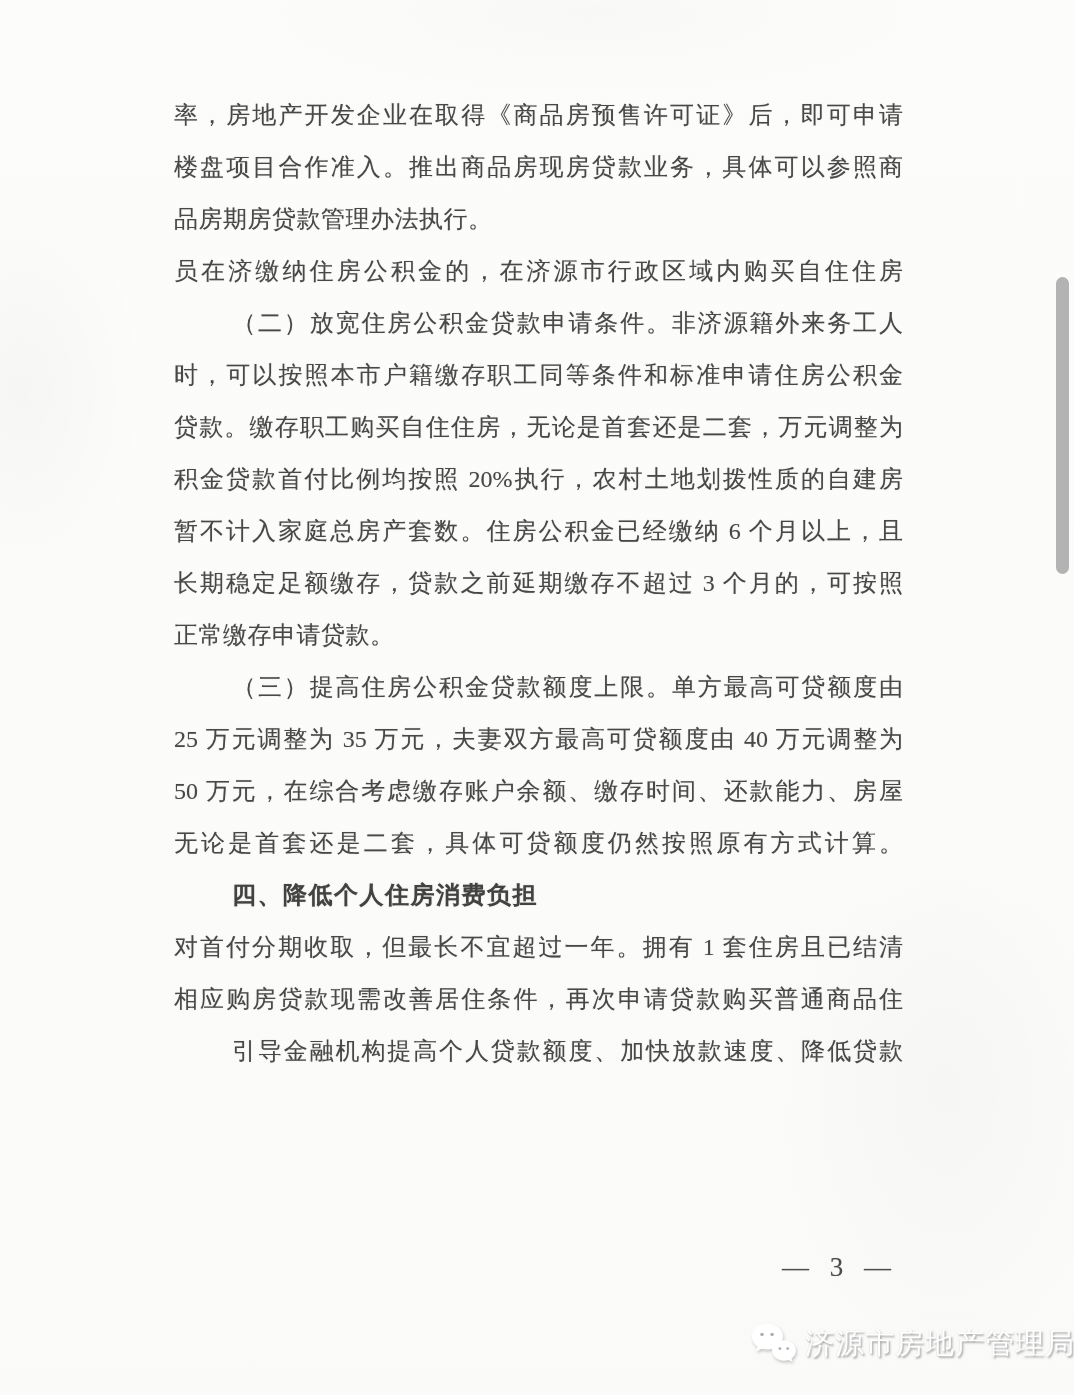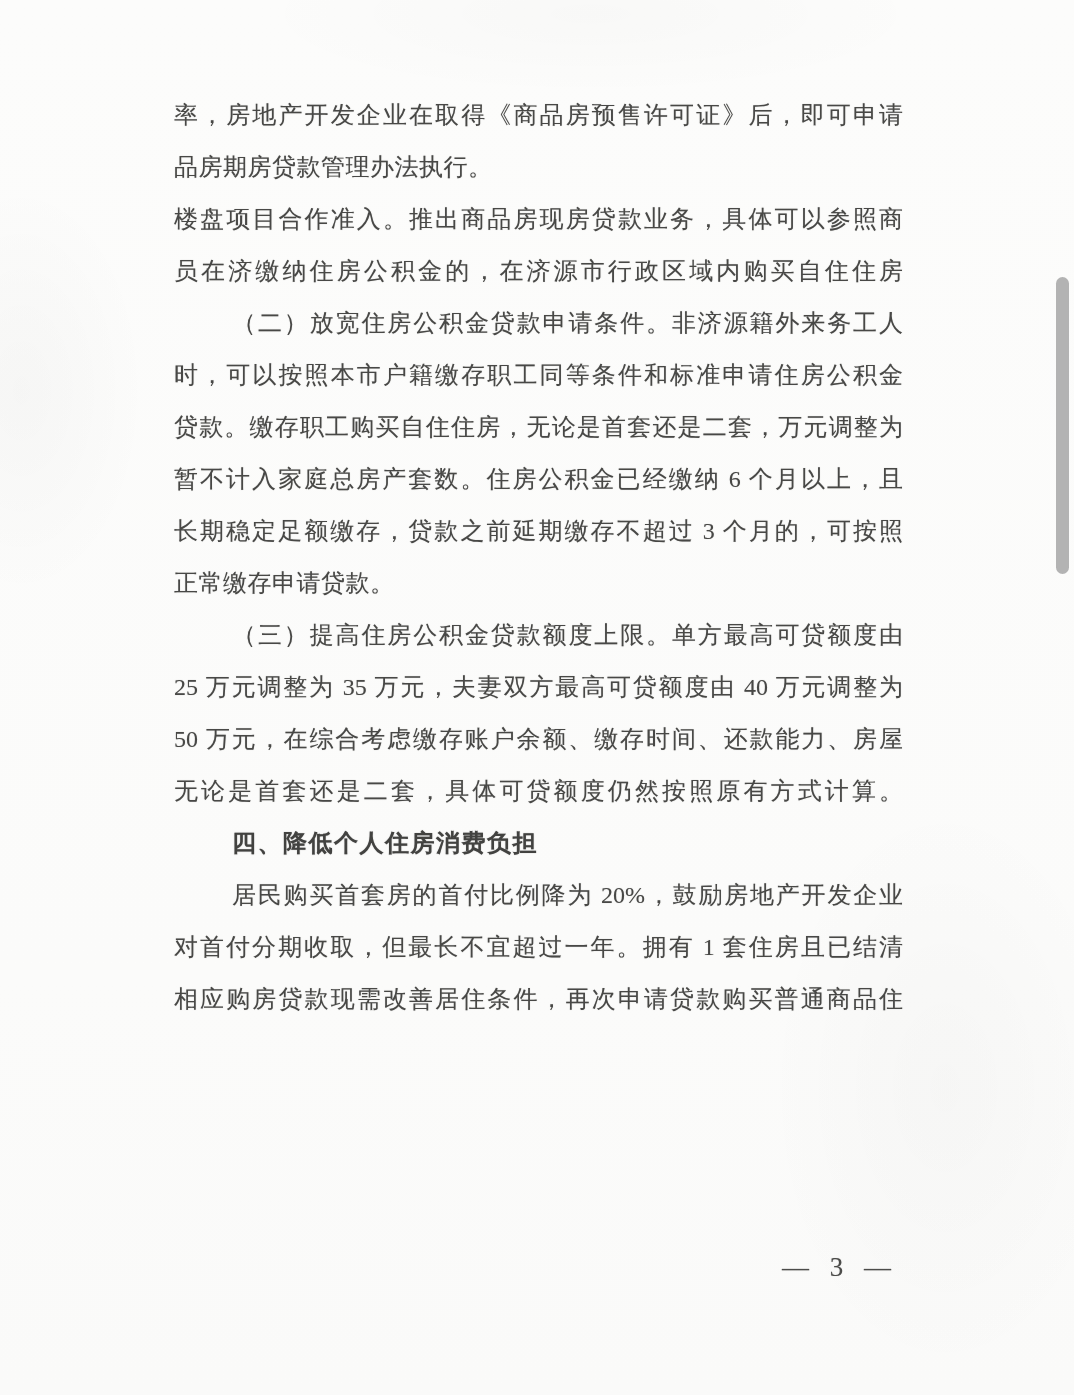--- a/index.html
+++ b/index.html
@@ -98,37 +98,53 @@
   }
 </style>
 </head>
 <body>
 
 <div class="page">
 
   <div class="text-block">
 
   <div class="line justify">率，房地产开发企业在取得《商品房预售许可证》后，即可申请</div>
+      <div class="line justify">楼盘项目合作准入。推出商品房现房贷款业务，具体可以参照商</div>
       <div class="line">品房期房贷款管理办法执行。</div>
-      <div class="line justify">楼盘项目合作准入。推出商品房现房贷款业务，具体可以参照商</div>
       <div class="line justify">员在济缴纳住房公积金的，在济源市行政区域内购买自住住房</div>
       <div class="line indent justify">（二）放宽住房公积金贷款申请条件。非济源籍外来务工人</div>
       <div class="line justify">时，可以按照本市户籍缴存职工同等条件和标准申请住房公积金</div>
       <div class="line justify">贷款。缴存职工购买自住住房，无论是首套还是二套，万元调整为</div>
+      <div class="line justify">积金贷款首付比例均按照 20%执行，农村土地划拨性质的自建房</div>
       <div class="line justify">暂不计入家庭总房产套数。住房公积金已经缴纳 6 个月以上，且</div>
       <div class="line justify">长期稳定足额缴存，贷款之前延期缴存不超过 3 个月的，可按照</div>
       <div class="line">正常缴存申请贷款。</div>
       <div class="line indent justify">（三）提高住房公积金贷款额度上限。单方最高可贷额度由</div>
       <div class="line justify">25 万元调整为 35 万元，夫妻双方最高可贷额度由 40 万元调整为</div>
       <div class="line justify">50 万元，在综合考虑缴存账户余额、缴存时间、还款能力、房屋</div>
       <div class="line justify">无论是首套还是二套，具体可贷额度仍然按照原有方式计算。</div>
       <div class="line heading indent">四、降低个人住房消费负担</div>
-      <div class="line indent justify">居民购买首套房的首付比例降为 20%，鼓励房地产开发企业</div>
       <div class="line justify">对首付分期收取，但最长不宜超过一年。拥有 1 套住房且已结清</div>
       <div class="line justify">相应购房贷款现需改善居住条件，再次申请贷款购买普通商品住</div>
+      <div class="line indent justify">引导金融机构提高个人贷款额度、加快放款速度、降低贷款</div>
     </div>
 
   <div class="page-number">— 3 —</div>
 
+  <div class="watermark">
+    <svg class="wm-icon" viewBox="0 0 50 48" xmlns="http://www.w3.org/2000/svg">
+      <g fill="#ffffff">
+        <path d="M19 2 C9.6 2 2 8.4 2 16.2 c0 4.4 2.4 8.3 6.2 10.9 l-1.6 5.2 5.8-3.1 c2.1 0.6 4.3 0.9 6.6 0.9 9.4 0 17-6.4 17-14.2 C36 8.4 28.4 2 19 2 Z"></path>
+        <path d="M37 20 c-7.2 0-13 5-13 11.1 0 6.1 5.8 11.1 13 11.1 1.7 0 3.4-0.3 4.9-0.8 l4.6 2.5-1.3-4.2 c2.9-2 4.8-5.1 4.8-8.6 C50 25 44.2 20 37 20 Z"></path>
+      </g>
+      <g fill="rgba(90,90,90,0.5)">
+        <circle cx="13" cy="13.5" r="1.9"></circle>
+        <circle cx="24" cy="13.5" r="1.9"></circle>
+        <circle cx="32.5" cy="29" r="1.5"></circle>
+        <circle cx="41" cy="29" r="1.5"></circle>
+      </g>
+    </svg>
+    <span class="wm-text">济源市房地产管理局</span>
+  </div>
 
   <div class="scrollbar-thumb"></div>
 
 </div>
 
 </body></html>

